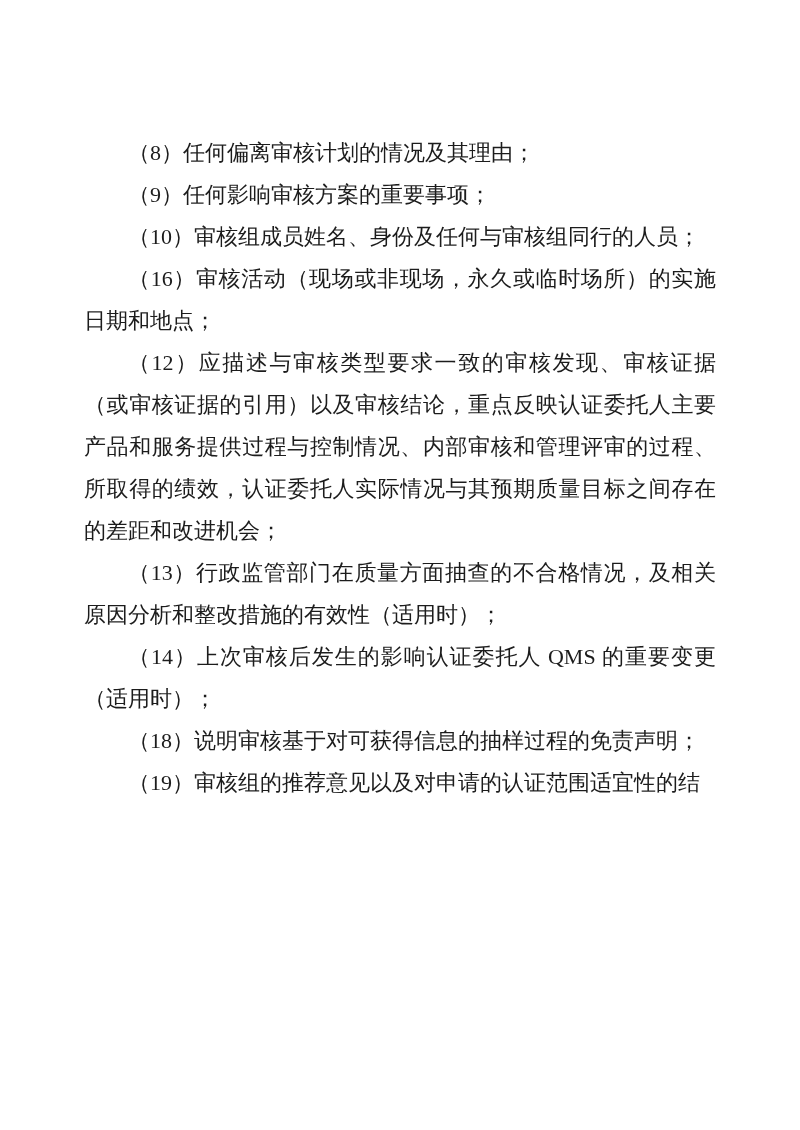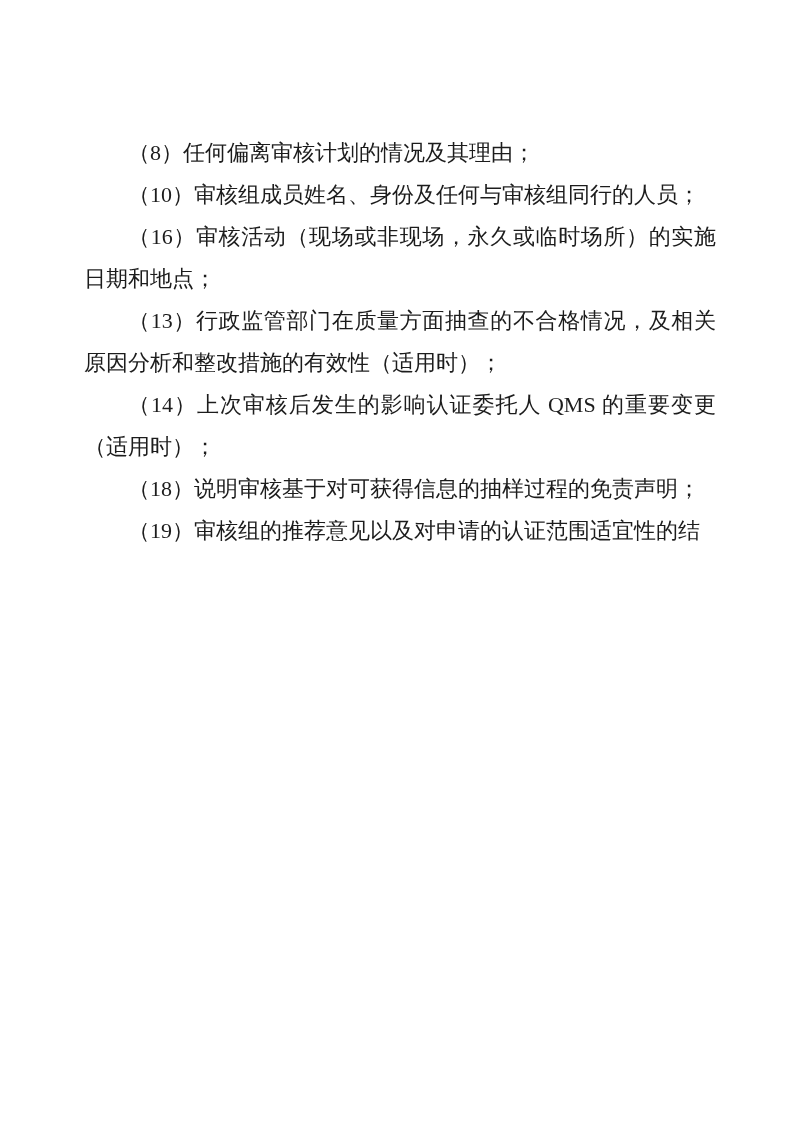--- a/index.html
+++ b/index.html
@@ -49,22 +49,24 @@
   .footer .num {
     color: #1c1c1c;
   }
 </style>
 </head>
 <body>
 
 <div class="page">
   <div class="content">
     <p>（8）任何偏离审核计划的情况及其理由；</p>
+    <p>（9）任何影响审核方案的重要事项；</p>
     <p>（10）审核组成员姓名、身份及任何与审核组同行的人员；</p>
     <p>（16）审核活动（现场或非现场，永久或临时场所）的实施日期和地点；</p>
+    <p>（12）应描述与审核类型要求一致的审核发现、审核证据（或审核证据的引用）以及审核结论，重点反映认证委托人主要产品和服务提供过程与控制情况、内部审核和管理评审的过程、所取得的绩效，认证委托人实际情况与其预期质量目标之间存在的差距和改进机会；</p>
     <p>（13）行政监管部门在质量方面抽查的不合格情况，及相关原因分析和整改措施的有效性（适用时）；</p>
     <p>（14）上次审核后发生的影响认证委托人 QMS 的重要变更（适用时）；</p>
     <p>（18）说明审核基于对可获得信息的抽样过程的免责声明；</p>
     <p>（19）审核组的推荐意见以及对申请的认证范围适宜性的结</p>
   </div>
 
   <div class="footer">
     <span class="dash">—</span><span class="num">22</span><span class="dash">—</span>
   </div>
 </div>

